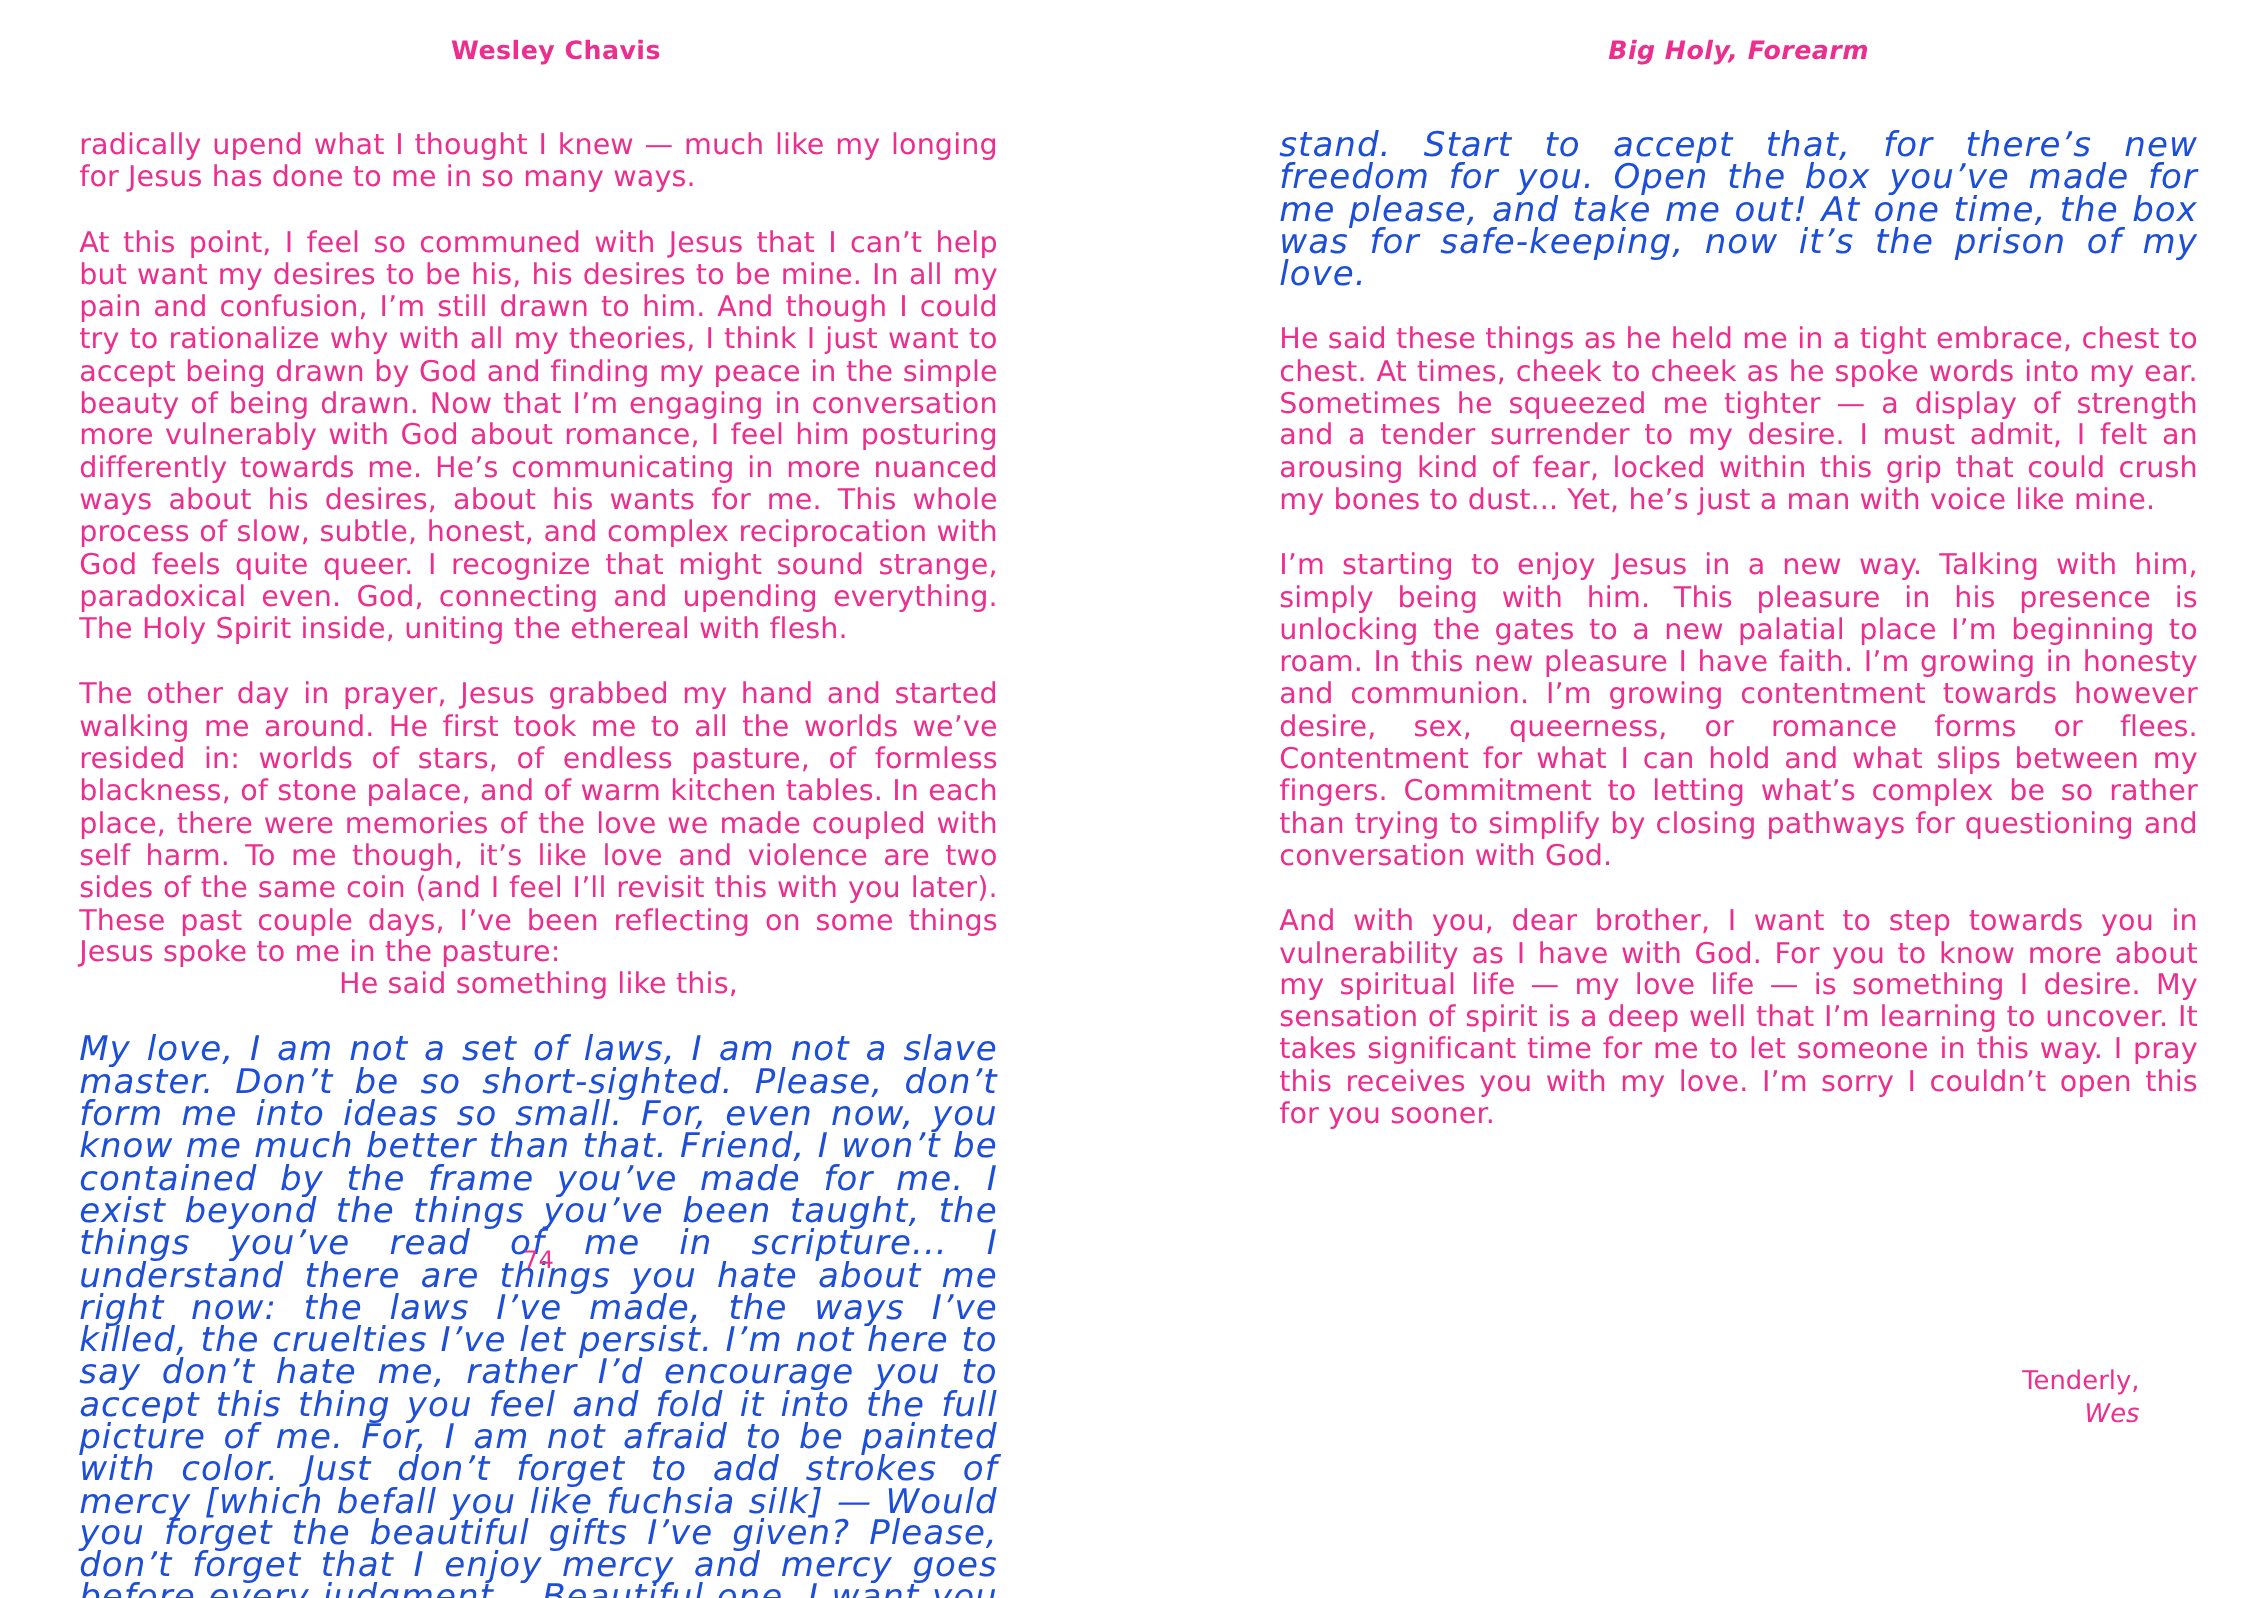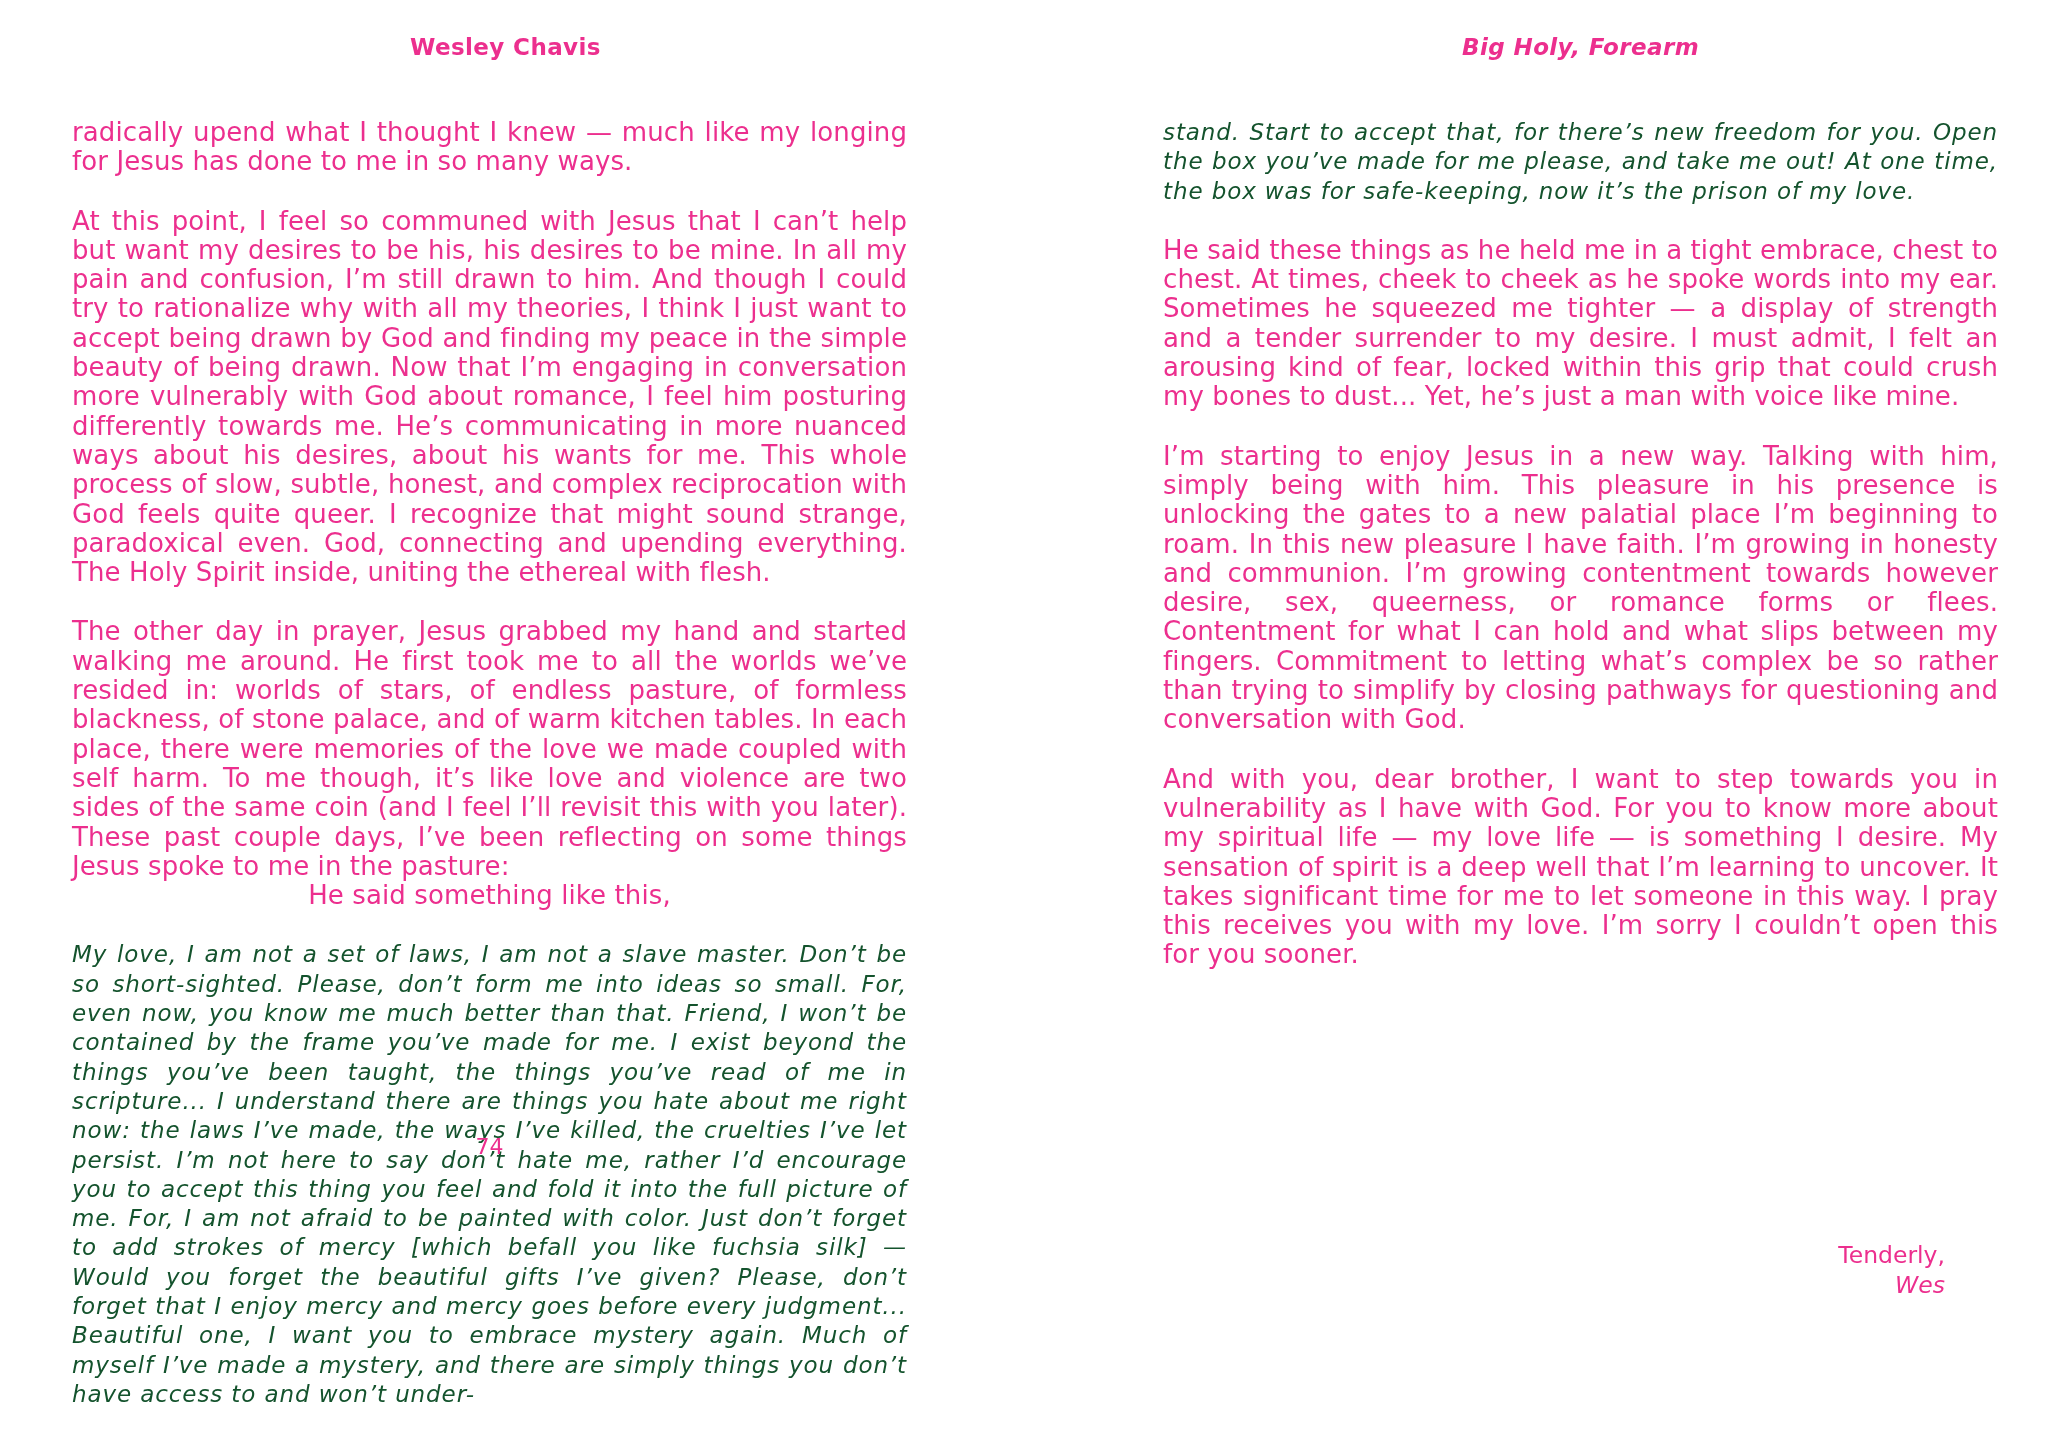--- a/index.html
+++ b/index.html
@@ -70,24 +70,24 @@
     color: #ec2f8e;
     letter-spacing: 0.1px;
   }
   p.body.last { margin-bottom: 4px; }
   p.nojustify { text-align: center; }
 
   p.voice {
     margin: 0 0 0 0;
     font-family: "DejaVu Sans", sans-serif;
     font-style: italic;
-    font-size: 23px;
+    font-size: 31px;
     line-height: 29.3px;
     text-align: justify;
-    color: #14532d;
+    color: #1d4ed8;
     letter-spacing: 0.9px;
   }
   p.voice.cont { margin-bottom: 30px; }
 
   .signoff {
     position: absolute;
     right: 0;
     width: 835px;
     text-align: right;
     font-family: "DejaVu Sans", sans-serif;

